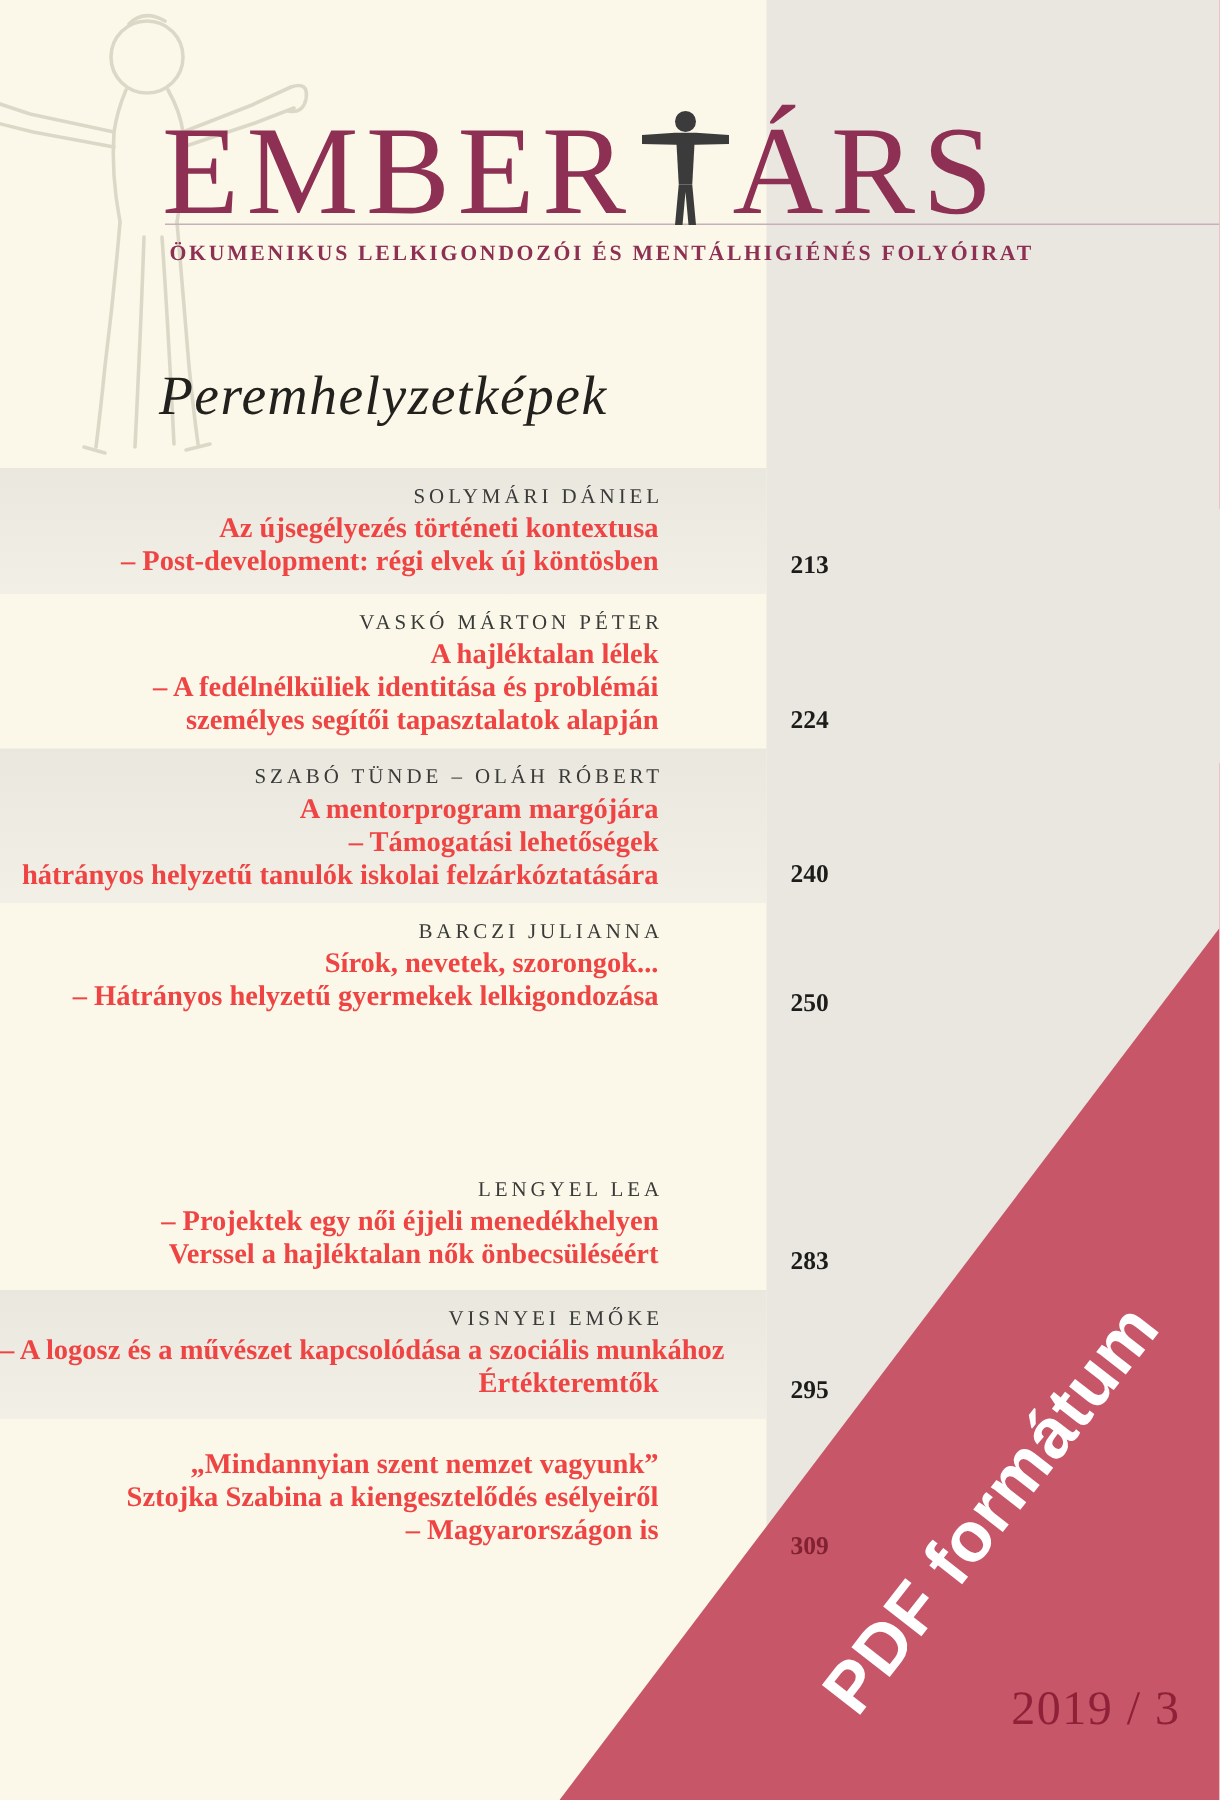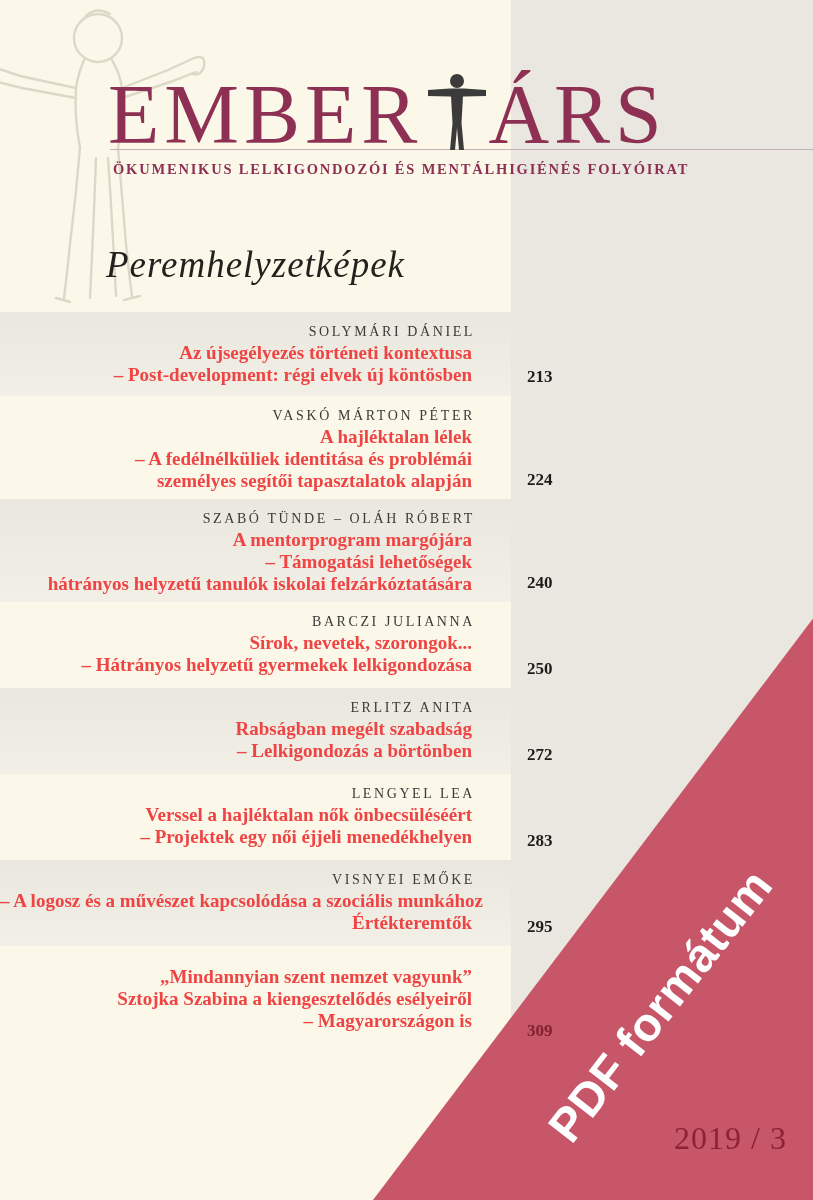--- a/index.html
+++ b/index.html
@@ -33,21 +33,21 @@
     position:absolute;left:113px;top:161px;z-index:3;
     color:#8d3053;font-size:14.5px;font-weight:700;letter-spacing:1.8px;
     white-space:nowrap;
   }
   .section-title{
     position:absolute;left:0;top:243px;width:511px;z-index:3;
     text-align:center;font-style:italic;font-size:37px;color:#22211d;
     letter-spacing:1px;
   }
   
-  .row{position:absolute;left:0;width:744px;z-index:3;padding-left:33px;}
+  .row{position:absolute;left:0;width:744px;z-index:3;}
   .row .stripe-bg{
     position:absolute;left:0;top:0;bottom:0;width:511px;z-index:-1;
     background:linear-gradient(180deg,#eae8de 0%,#f1efe6 100%);
   }
   .row-text{
     position:absolute;left:0;right:305px;top:0;bottom:0;
     text-align:right;padding-top:10px;box-sizing:border-box;
   }
   .author{
     font-size:14px;letter-spacing:2.6px;color:#3a3a38;line-height:20px;
@@ -156,35 +156,26 @@
 
   <div class="row" style="top:602px;height:86px;">
     <div class="row-text">
       <div class="author">BARCZI JULIANNA</div>
       <div class="tline">Sírok, nevetek, szorongok...</div>
       <div class="tline">– Hátrányos helyzetű gyermekek lelkigondozása</div>
     </div>
     <div class="pageno">250</div>
   </div>
 
-  <div class="row" style="top:688px;height:86px;">
-    <div class="stripe-bg"></div>
-    <div class="row-text">
-      <div class="author">ERLITZ ANITA</div>
-      <div class="tline">Rabságban megélt szabadság</div>
-      <div class="tline">– Lelkigondozás a börtönben</div>
-    </div>
-    <div class="pageno">272</div>
-  </div>
 
   <div class="row" style="top:774px;height:86px;">
     <div class="row-text">
       <div class="author">LENGYEL LEA</div>
+      <div class="tline">– Projektek egy női éjjeli menedékhelyen</div>
       <div class="tline">Verssel a hajléktalan nők önbecsüléséért</div>
-      <div class="tline">– Projektek egy női éjjeli menedékhelyen</div>
     </div>
     <div class="pageno">283</div>
   </div>
 
   <div class="row" style="top:860px;height:86px;">
     <div class="stripe-bg"></div>
     <div class="row-text">
       <div class="author">VISNYEI EMŐKE</div>
       <div class="tline">– A logosz és a művészet kapcsolódása a szociális munkához</div>
       <div class="tline">Értékteremtők</div>

